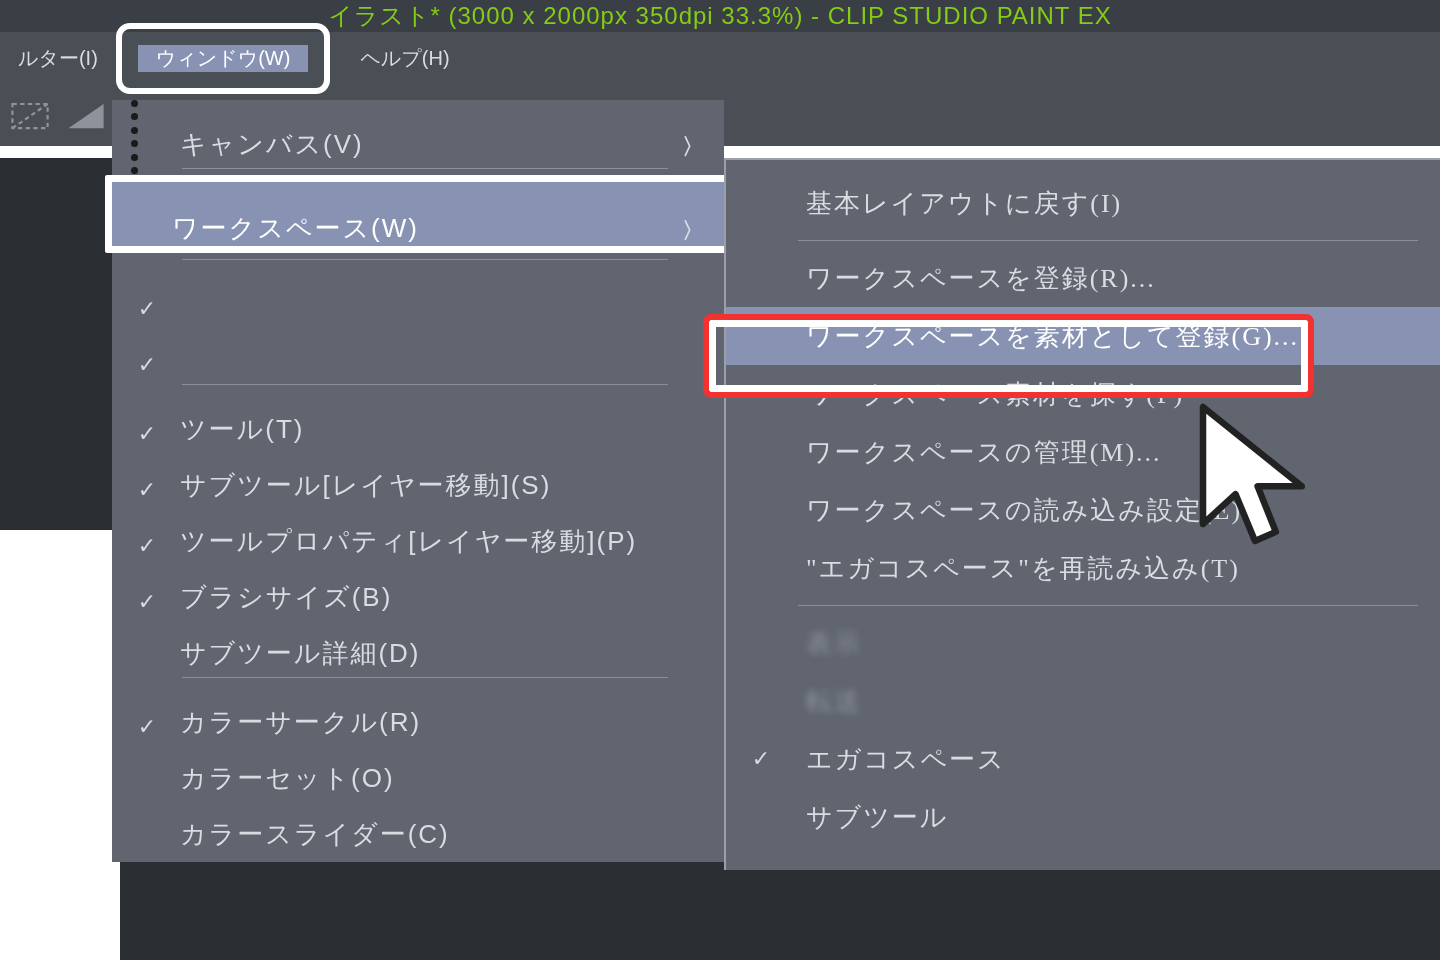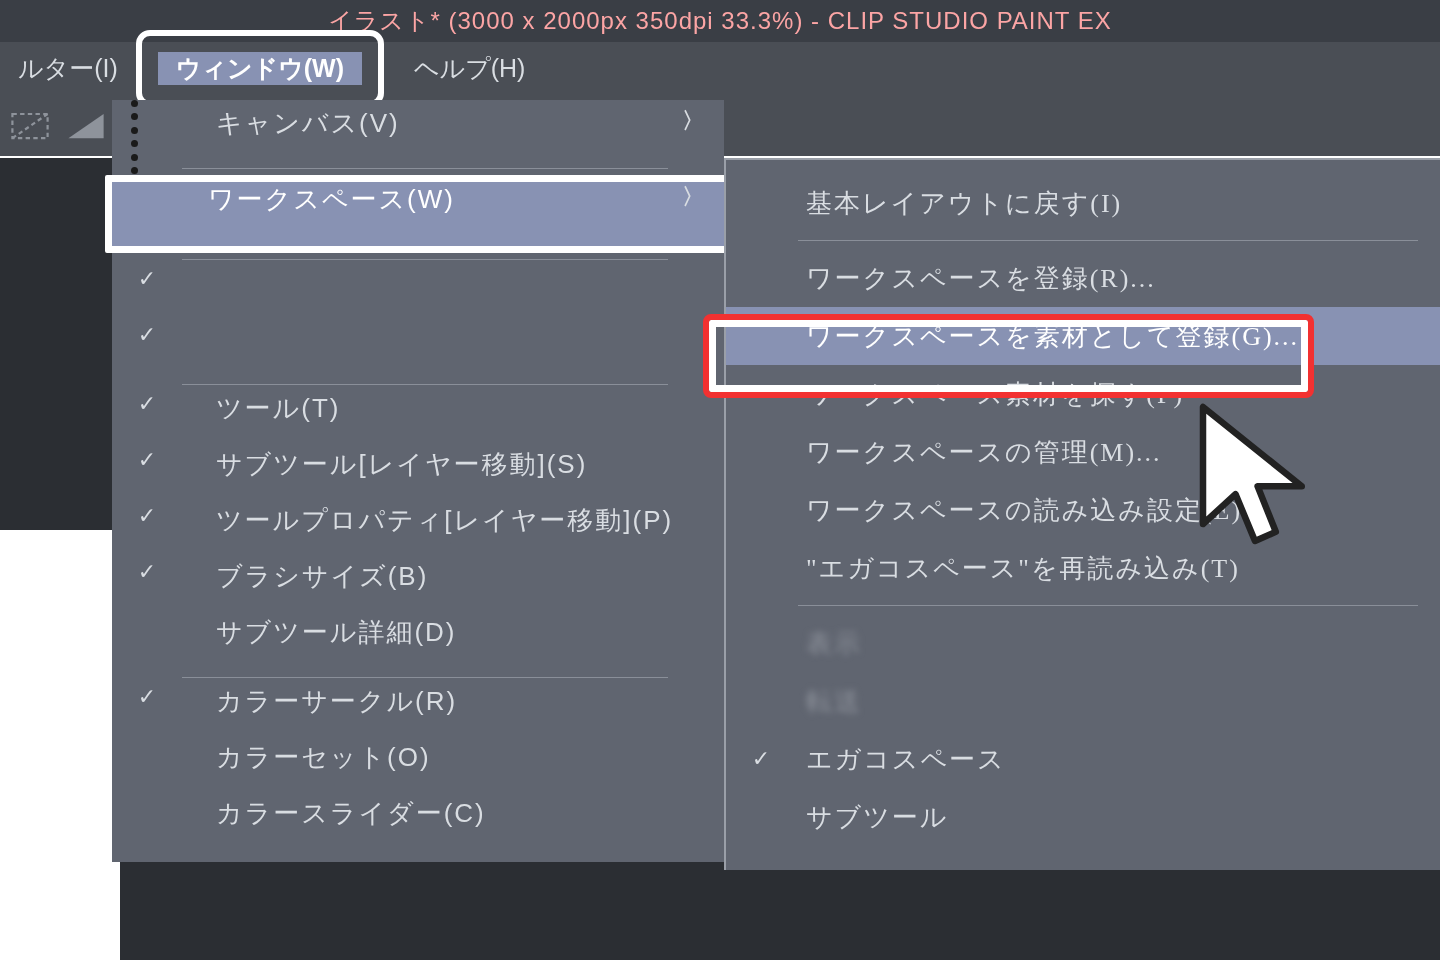--- a/index.html
+++ b/index.html
@@ -10,51 +10,50 @@
     --menu-sep:#8a8f99;
     --highlight:#8892b3;
     --text:#d9dde2;
     --white:#ffffff;
   }
   html,body{margin:0;padding:0;width:1440px;height:960px;overflow:hidden;
     font-family:"Hiragino Kaku Gothic ProN","Yu Gothic","Meiryo",sans-serif;
     background:#fff;color:var(--text);
   }
   .titlebar{
-    height:42px;background:var(--bg-top);display:flex;align-items:center;justify-content:center;
-    font-size:24px;color:#fca5a5;letter-spacing:1px;white-space:nowrap;overflow:hidden;
+    height:32px;background:var(--bg-top);display:flex;align-items:center;justify-content:center;
+    font-size:24px;color:#84cc16;letter-spacing:1px;white-space:nowrap;overflow:hidden;
   }
   .menubar{
     height:52px;background:var(--bg-bar);display:flex;align-items:center;
-    font-size:25px;color:var(--text);
+    font-size:20px;color:var(--text);
   }
   .menubar .item{padding:0 18px;height:100%;display:flex;align-items:center;}
   .menubar .item.highlight{background:var(--highlight);color:#fff;}
-  .menubar .box{border:6px solid #fff;border-radius:14px;padding:16px;font-weight:bold;}
+  .menubar .box{border:6px solid #fff;border-radius:14px;padding:16px;}
   .iconrow{
     height:62px;background:var(--bg-bar);display:flex;align-items:center;gap:8px;padding-left:6px;
   }
   .iconcell{width:48px;height:48px;display:flex;align-items:center;justify-content:center;}
   .iconcell svg{width:44px;height:44px;}
   .work{
     position:absolute;left:0;top:158px;right:0;bottom:0;background:var(--bg-dark);
   }
   .paper{
     position:absolute;left:0;top:530px;width:120px;bottom:0;background:#fff;
   }
 
   
   .menu1{
     position:absolute;left:112px;top:100px;width:612px;background:var(--menu-bg);
     padding:6px 0 10px;
   }
   .menu1 .row{
-    height:56px;display:flex;align-items:flex-start;font-size:26px;color:var(--text);
+    height:56px;display:flex;align-items:flex-end;font-size:26px;color:var(--text);
     padding:0 20px 0 18px;
-    gap:36px;
   }
   .menu1 .row .chk{width:34px;text-align:center;font-size:22px;color:var(--text);}
   .menu1 .row .lbl{flex:1;padding-left:16px;letter-spacing:2px;}
   .menu1 .row .arrow{font-size:22px;color:var(--text);font-weight:bold;}
   .menu1 .sep{height:1px;background:var(--menu-sep);margin:6px 56px 6px 70px;}
 
   .boxed{border:7px solid #fff;border-radius:2px;background:var(--menu-bg);}
   .boxed .row.highlight{background:var(--highlight);color:#fff;padding-left:10px;}
 
   

